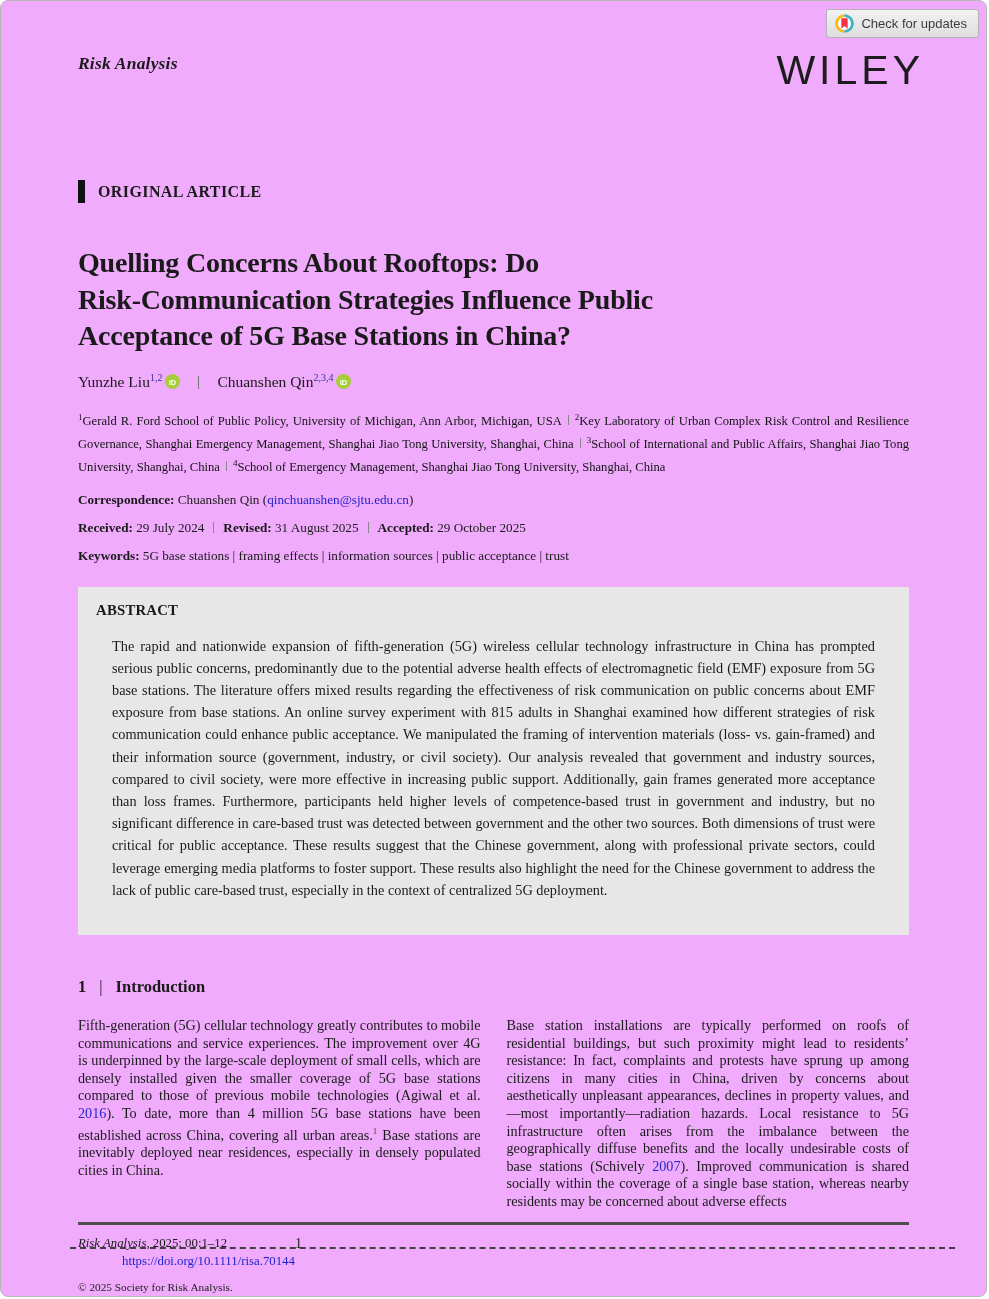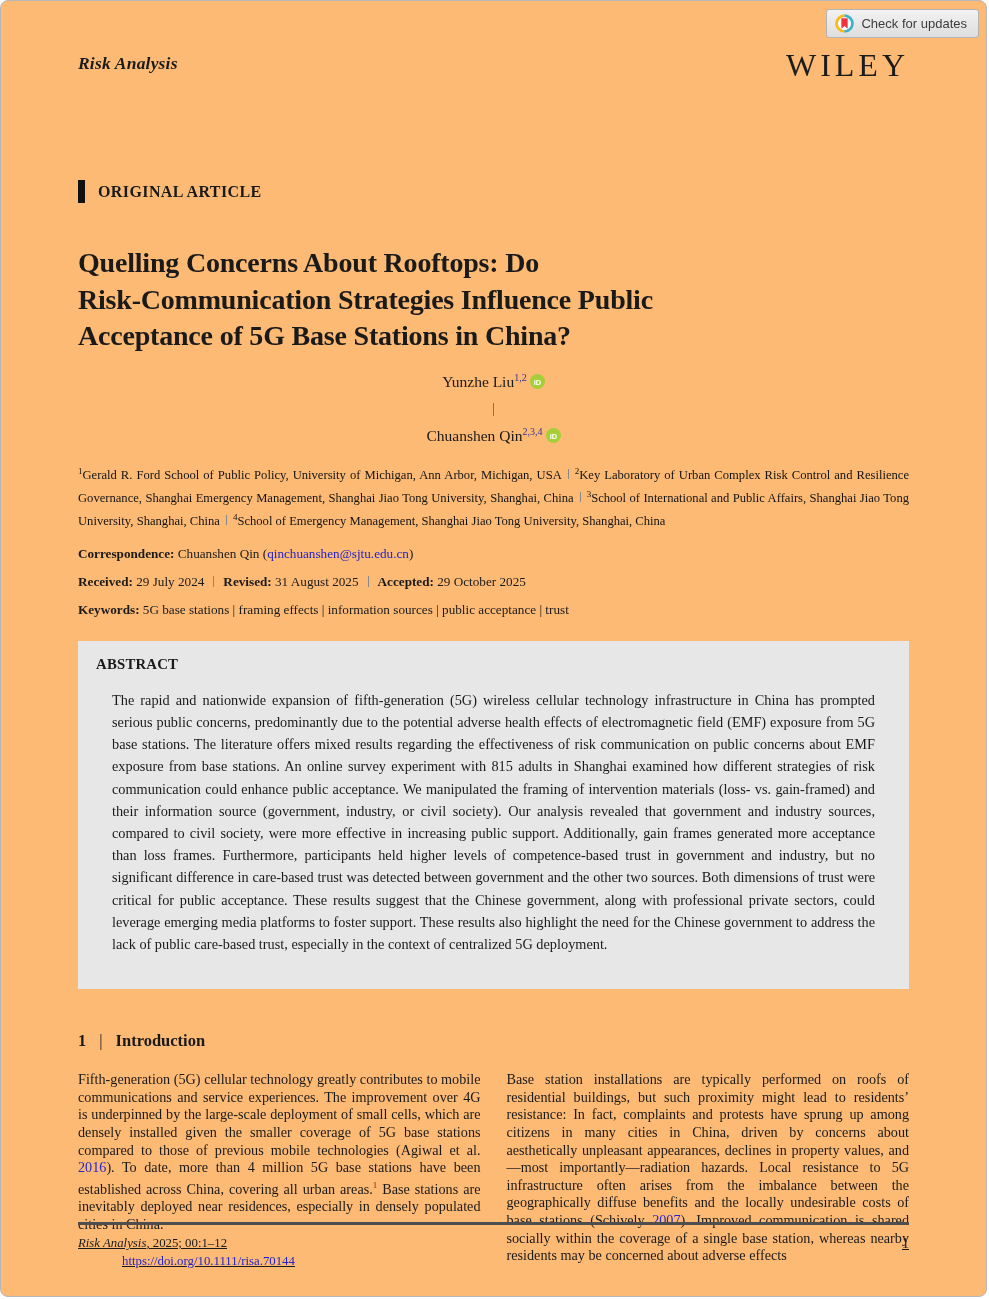--- a/index.html
+++ b/index.html
@@ -1,37 +1,37 @@
 <!DOCTYPE html>
 <html><head>
 <meta charset="utf-8">
 <style>
   html,body{margin:0;padding:0;background:#fff;}
   .page{
     position:relative;
     width:987px;height:1297px;
     border:1px solid #b7b7b7;
     border-radius:8px;
-    background:#fdba74;
+    background:#f0abfc;
     font-family:"Liberation Serif", serif;
     color:#1a1a1a;
     overflow:hidden;
     box-sizing:border-box;
   }
   .content{padding:0 77px;}
 
   
   .journal-name{
     margin-top:52px;
     font-size:17.5px;font-weight:bold;font-style:italic;letter-spacing:.2px;
   }
   .wiley-logo{
-    position:absolute;top:46px;right:77px;
-    font-size:32px;letter-spacing:4px;color:#1c1c1c;
-    font-family:Liberation Serif, serif;
+    position:absolute;top:46px;right:62px;
+    font-size:41px;letter-spacing:4px;color:#1c1c1c;
+    font-family:Liberation Sans, sans-serif;
   }
   .check-btn{
     position:absolute;top:8px;right:7px;
     display:flex;align-items:center;gap:7px;
     padding:4px 11px 4px 8px;
     background:linear-gradient(#f2f2f2,#dedede);
     border:1px solid #b3b3b3;border-radius:3px;
     font-family:"Liberation Sans", sans-serif;
     font-size:13px;color:#3c3c3c;
     cursor:pointer;
@@ -40,21 +40,21 @@
   
   .article-type{
     margin-top:106px;
     display:flex;align-items:center;
   }
   .article-type .bar{width:7px;height:23px;background:#111;margin-right:13px;}
   .article-type .label{font-size:16px;font-weight:bold;letter-spacing:.4px;}
 
   
   .title{margin-top:42px;font-size:28px;font-weight:bold;line-height:36.5px;letter-spacing:-.2px;}
-  .authors{margin-top:17px;font-size:15.5px;display:flex;align-items:center;gap:10px;flex-direction:column;}
+  .authors{margin-top:17px;font-size:15.5px;display:flex;align-items:center;gap:10px;}
   .authors .sup{font-size:10px;vertical-align:super;color:#33339a;}
   .author-sep{display:inline-block;width:1px;height:13px;background:#777;margin:0 8px;}
   .orcid{display:inline-block;vertical-align:-2px;margin-left:3px;}
 
   
   .affiliations{margin-top:15px;font-size:12.6px;line-height:18.8px;color:#141414;text-align:justify;}
   .affiliations .sup{font-size:9px;vertical-align:super;}
   .aff-sep{display:inline-block;width:1px;height:10px;background:#888;margin:0 6px;}
 
   .meta-line{margin-top:12px;font-size:13.2px;}
@@ -78,23 +78,22 @@
   .col .fn-sup{font-size:9px;vertical-align:super;color:#8b2c20;}
   .col a.link{color:#2525cc;}
 
   
   .dashed-rule{margin-top:36px;border-top:2px dashed #3f3f3f;height:0;margin-left:-8px;margin-right:-46px;}
   .copyright{margin-top:32px;font-size:11.3px;color:#222;}
   .footer{
     position:absolute;left:77px;right:77px;top:1221px;
     border-top:3px solid #4e4e4e;
     padding-top:11px;
-    display:flex;justify-content:space-between;align-items:flex-start;
+    display:flex;align-items:flex-start;
     font-size:12.8px;
-    text-decoration:underline;
   }
   .footer .cite .doi{display:block;margin-top:3px;margin-left:44px;}
   .footer .pageno{font-size:14px;}
 </style>
 </head>
 <body>
 
 <div class="page">
 
   <div class="check-btn">

